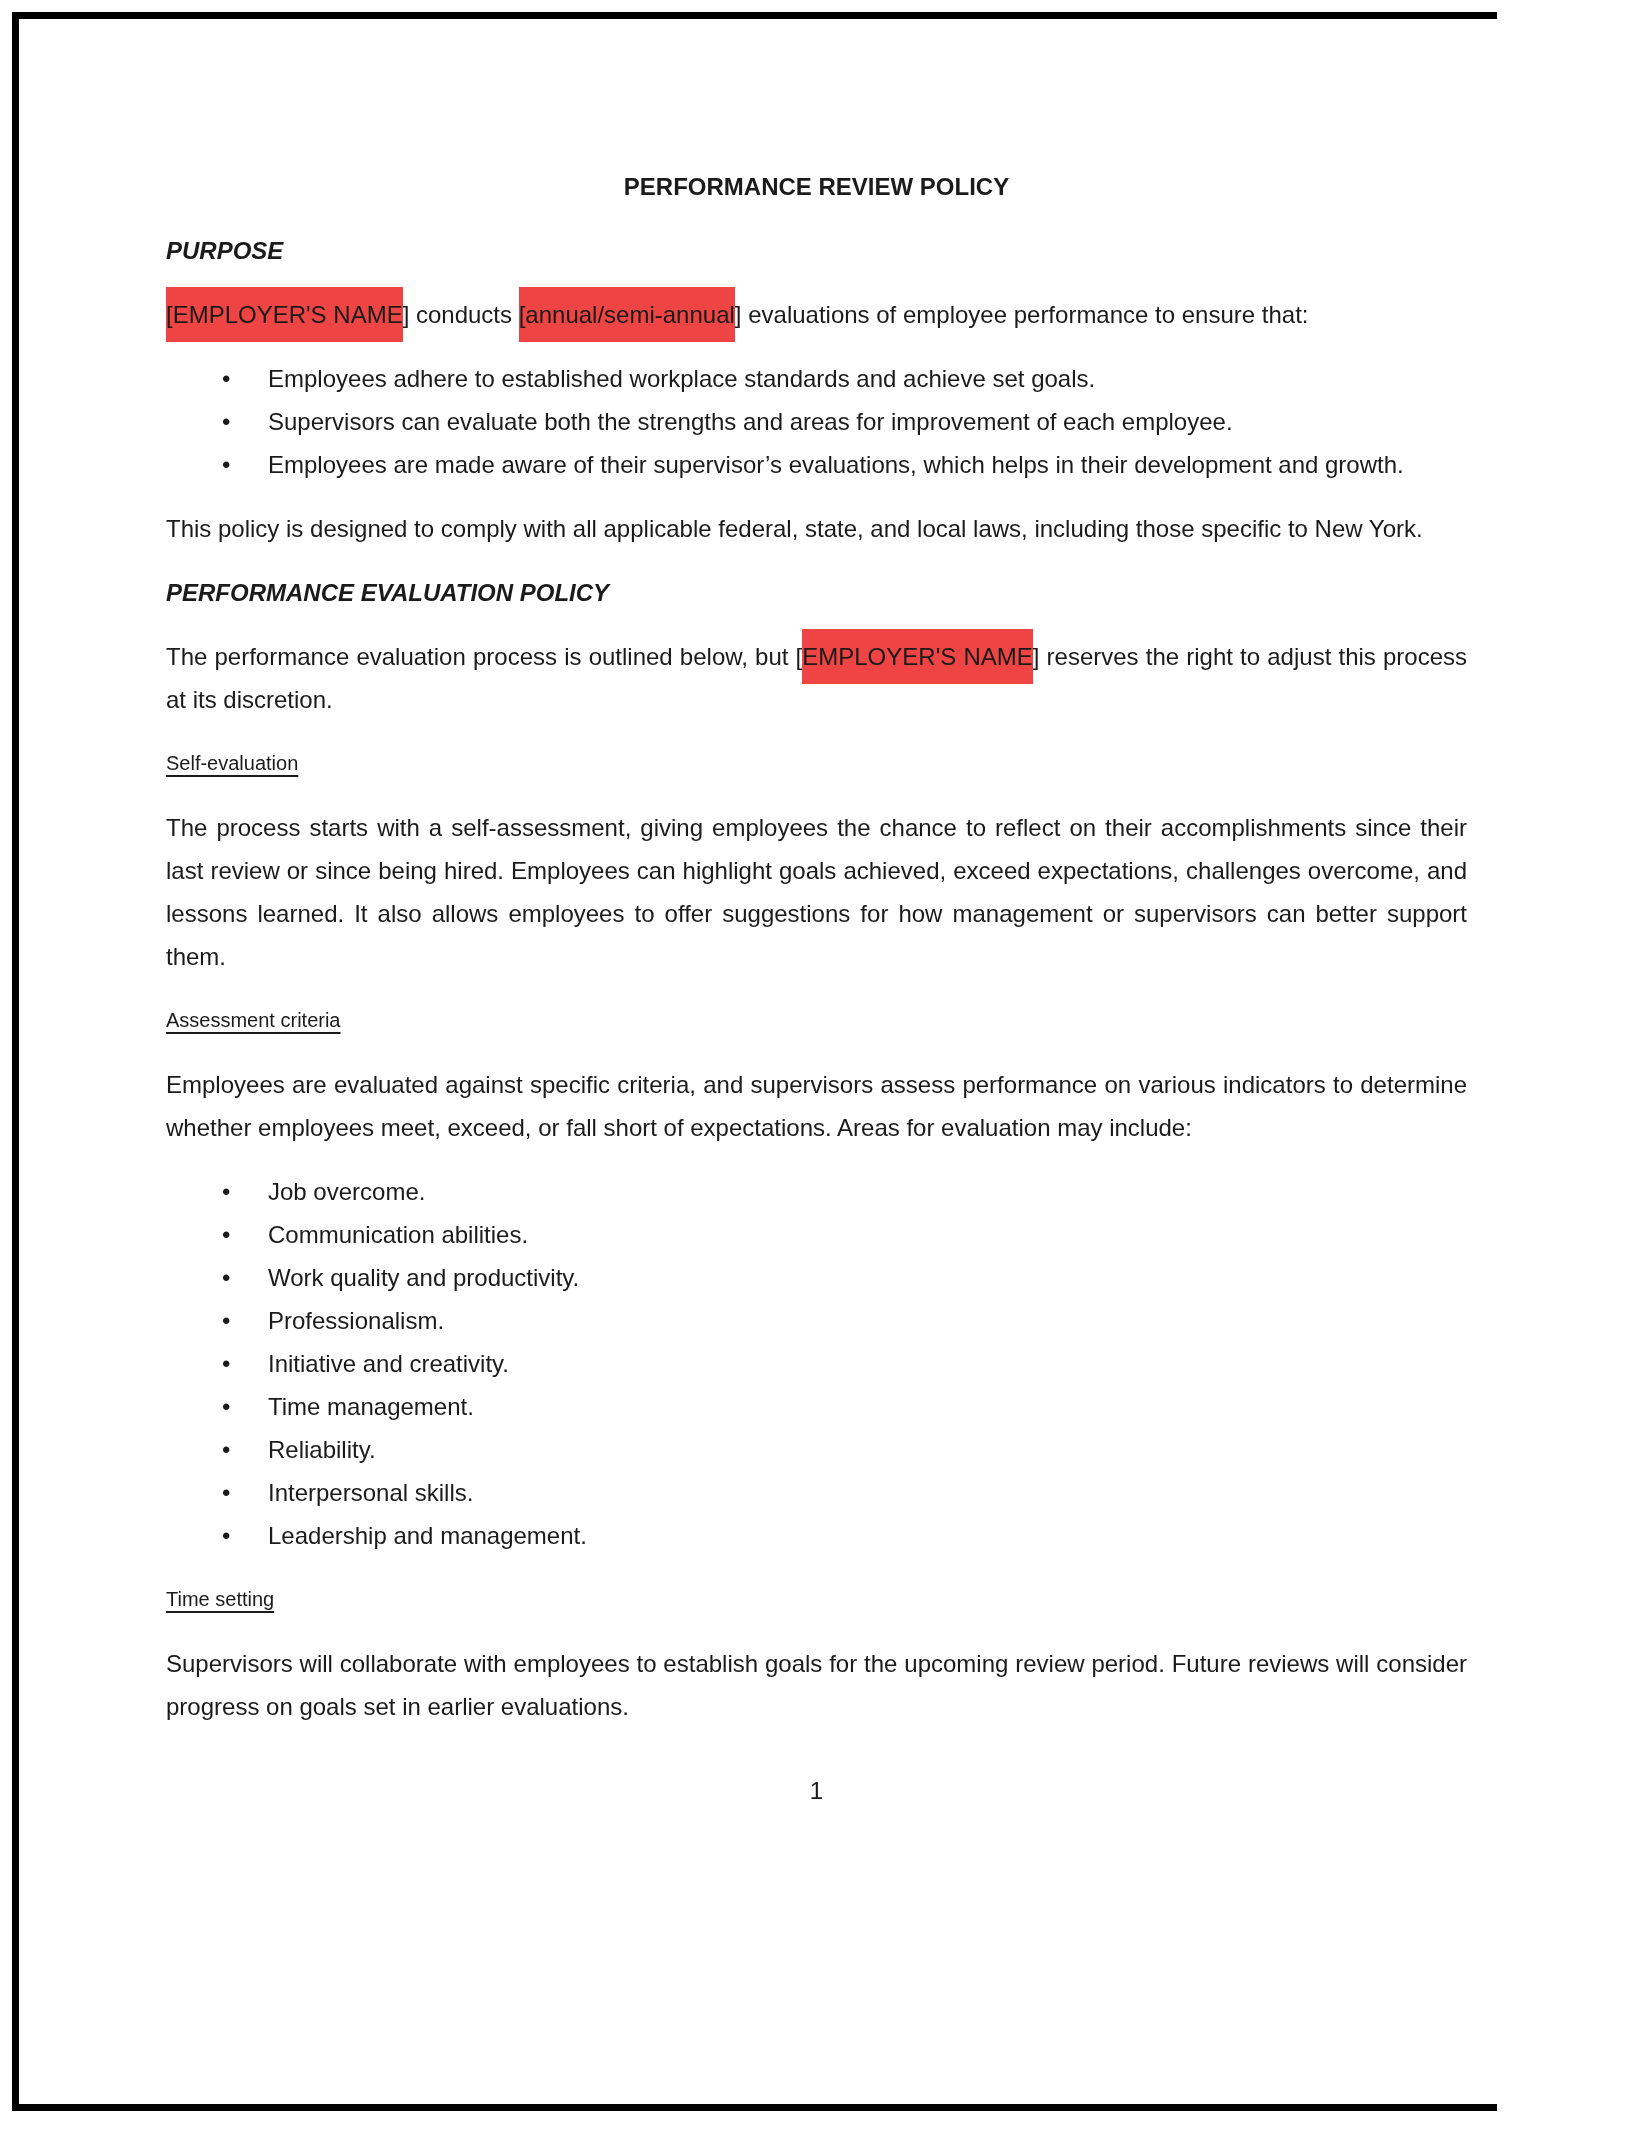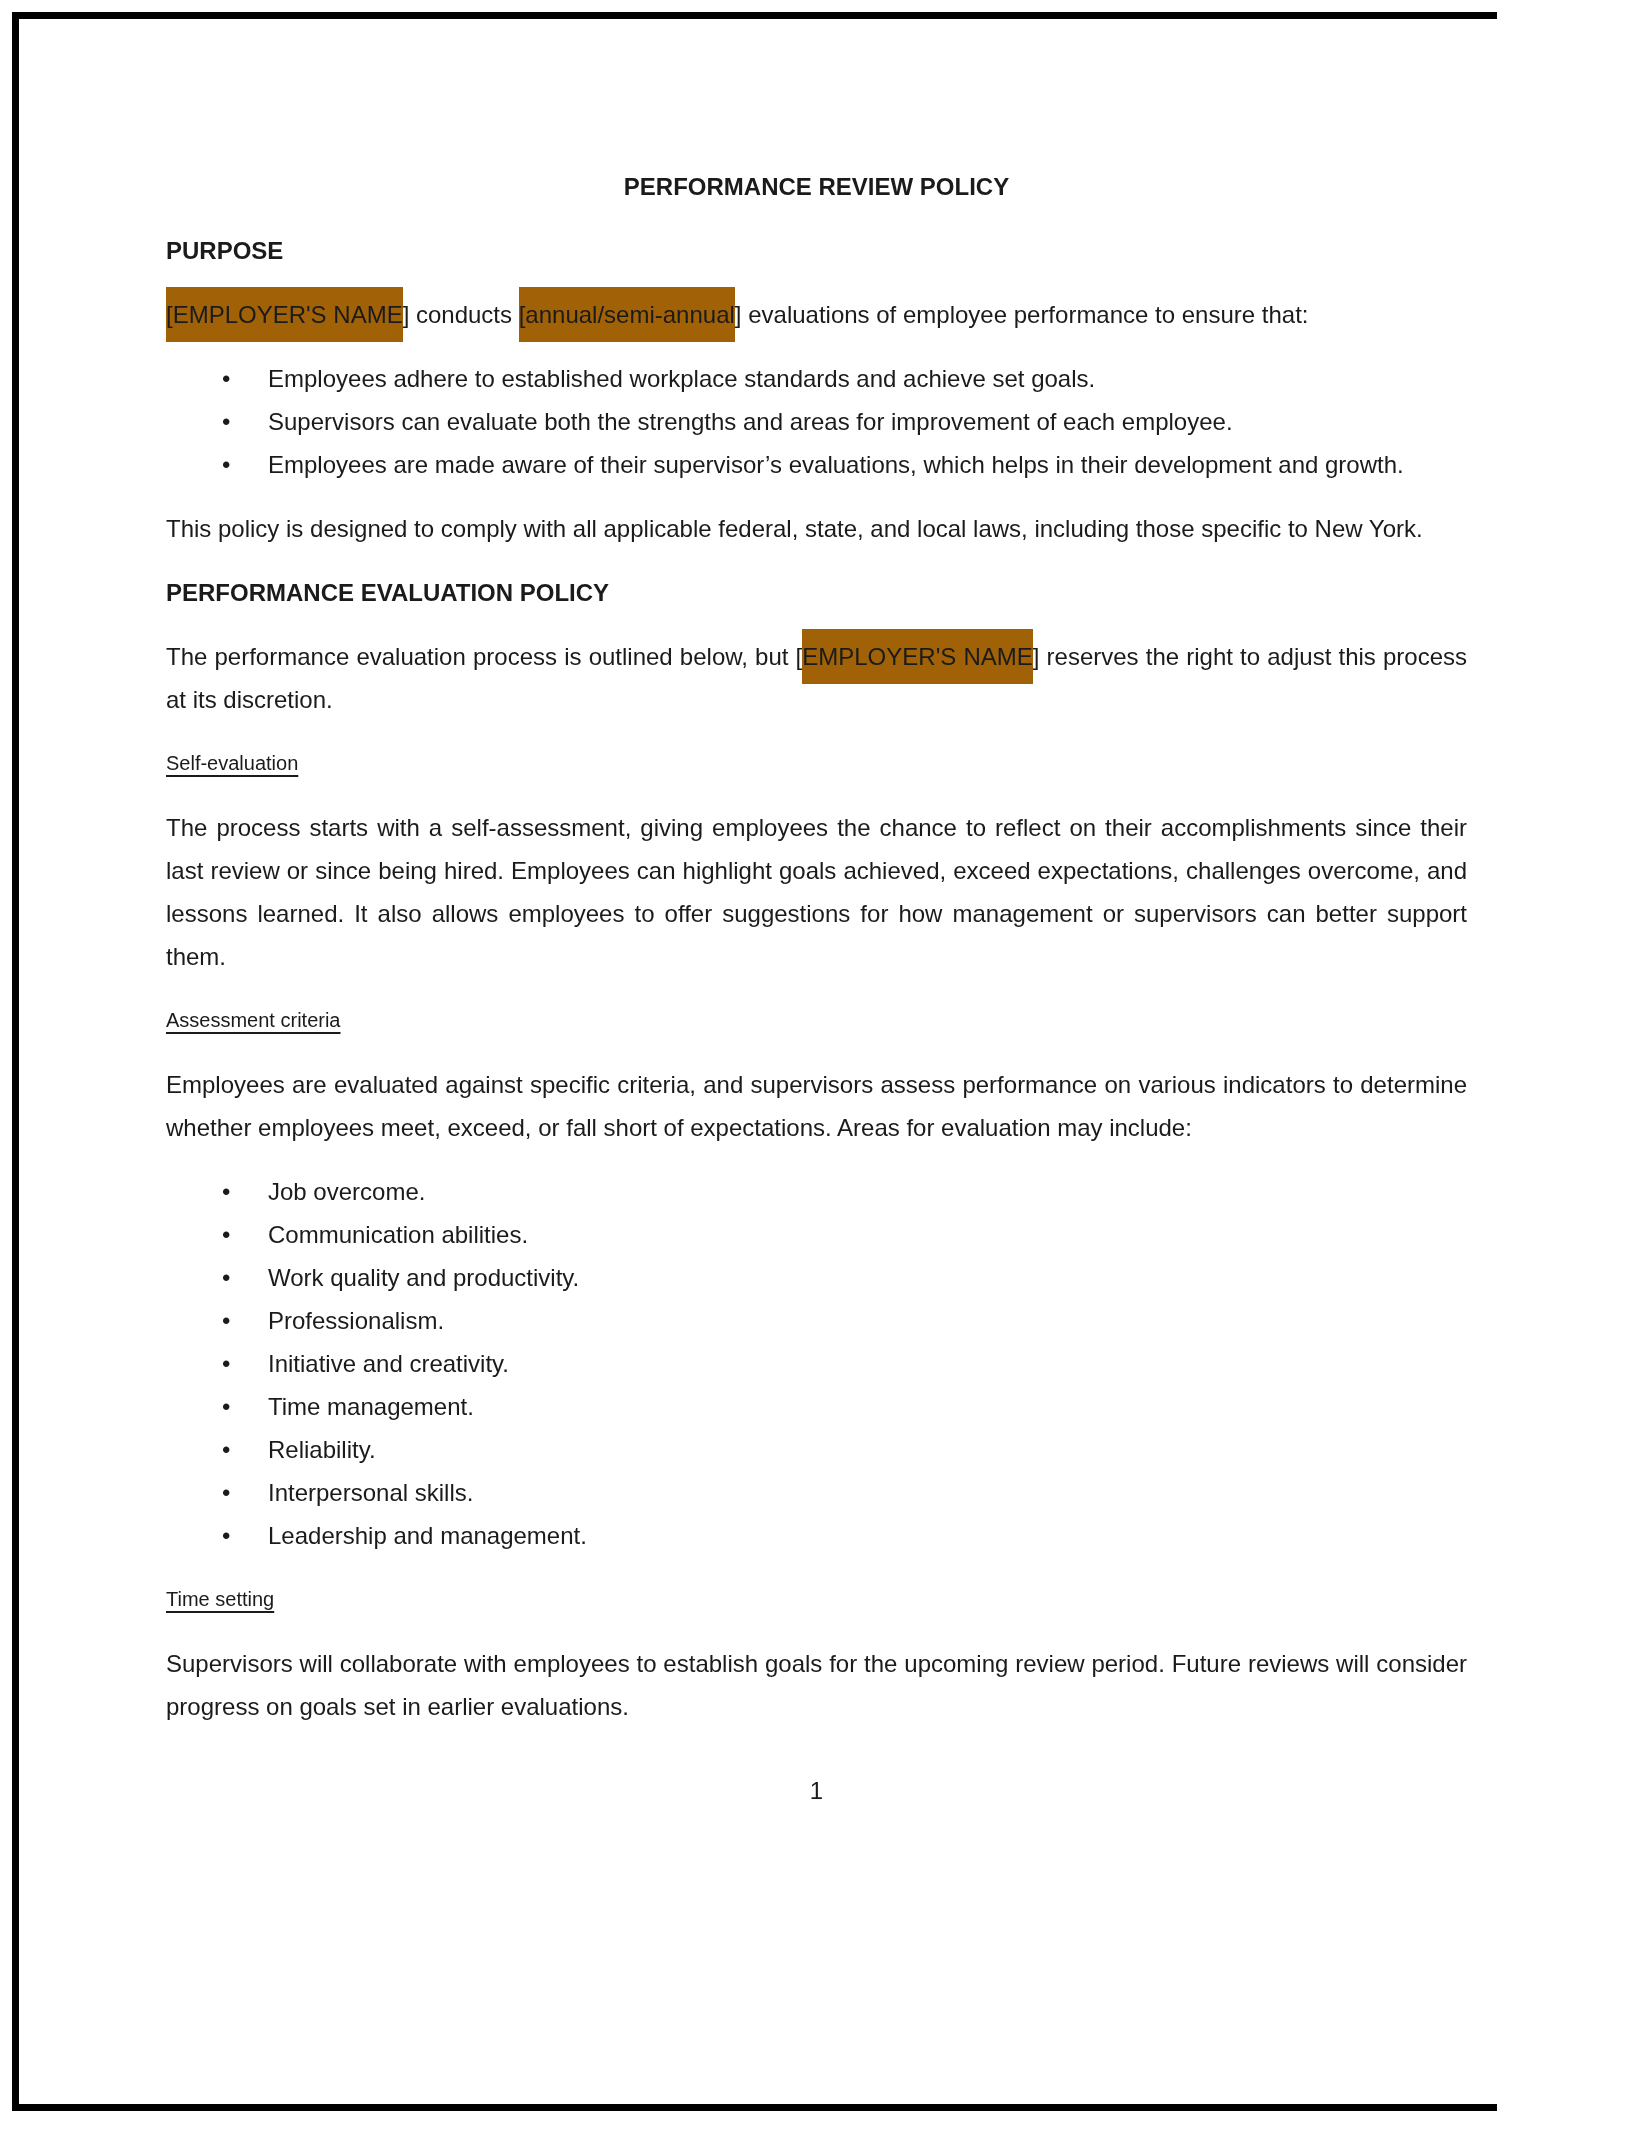--- a/index.html
+++ b/index.html
@@ -38,20 +38,21 @@
   .doc-title {
     text-align: center;
     font-weight: 700;
     font-size: 24px;
     margin: 0 0 21px 0;
   }
   .h-bold {
     font-weight: 700;
     font-size: 24px;
     margin: 0 0 21px 0;
+    font-style: italic;
   }
   .h-underline {
     font-weight: 400;
     font-size: 20px;
     text-decoration: underline;
     text-decoration-thickness: 2px;
     text-underline-offset: 5px;
     margin: 0 0 21px 0;
   }
   p.para {
@@ -68,21 +69,21 @@
     padding-left: 102px;
     text-align: justify;
   }
   ul.bullets li::before {
     content: "\2022";
     position: absolute;
     left: 56px;
     top: 0;
   }
   .hl {
-    background: #a16207;
+    background: #ef4444;
     padding: 14px 0;
   }
   .page-number {
     text-align: center;
     margin-top: 41px;
   }
 </style>
 </head>
 <body>
 

